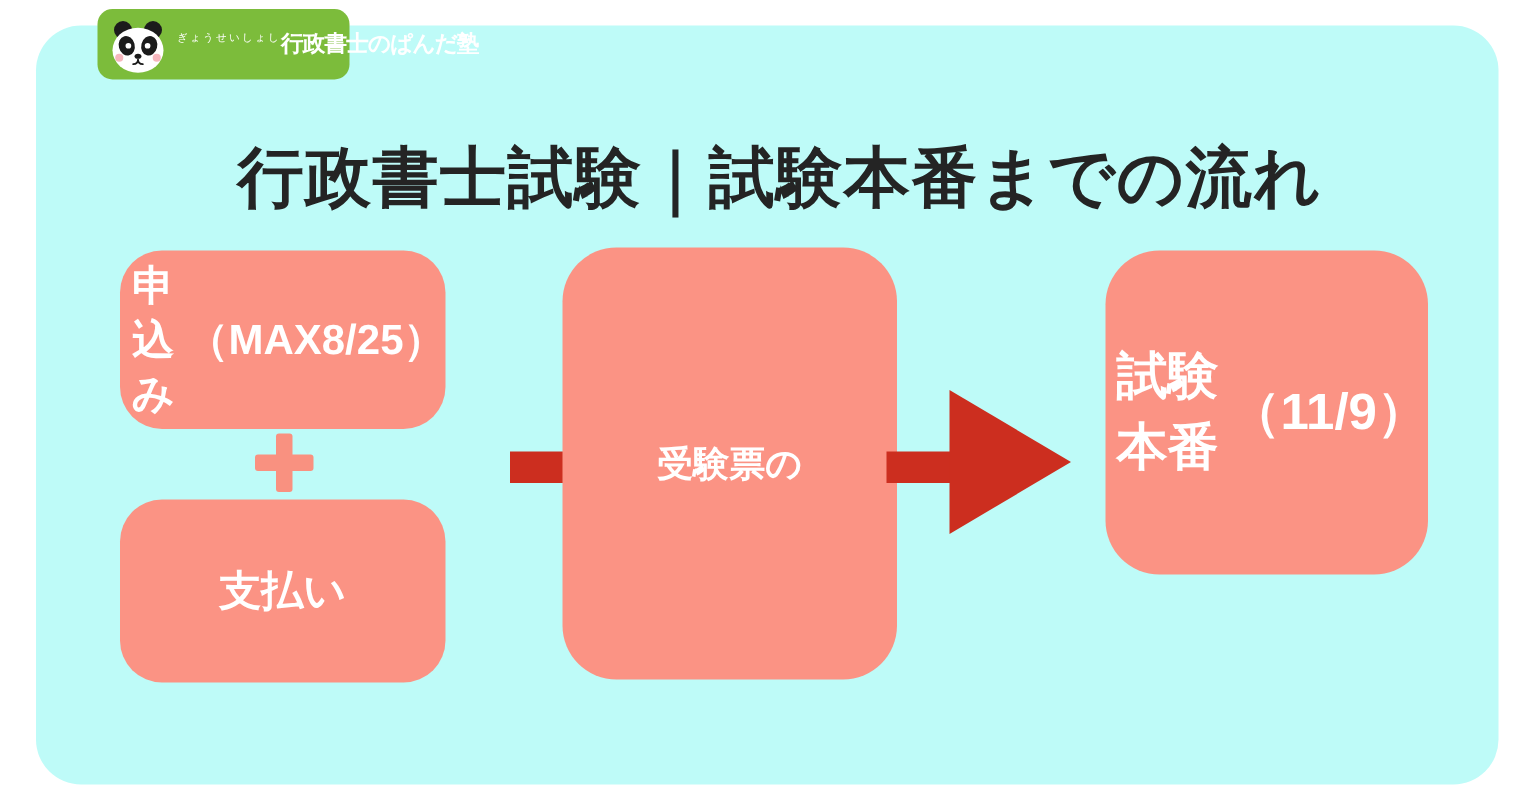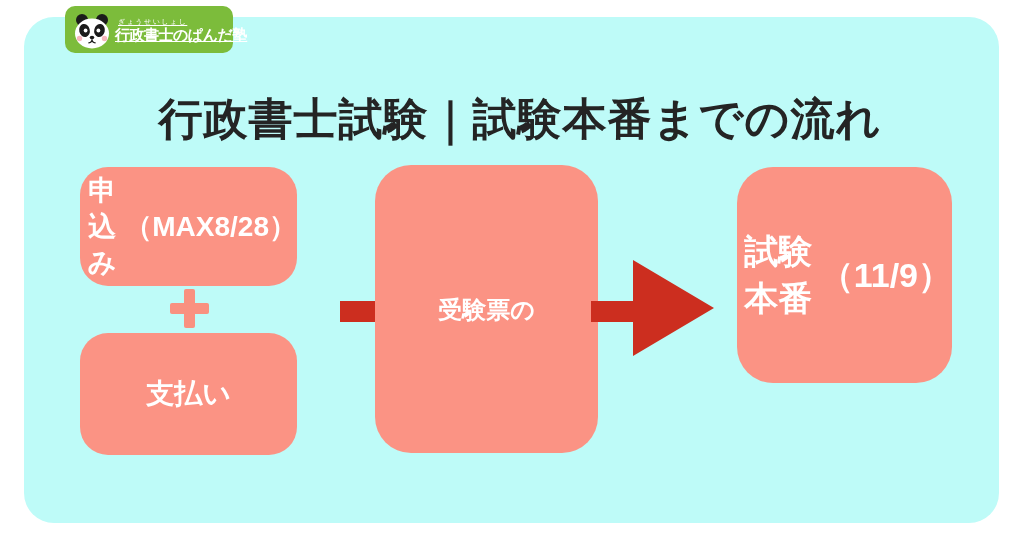--- a/index.html
+++ b/index.html
@@ -9,21 +9,21 @@
   *{margin:0;padding:0;box-sizing:border-box;}
   html,body{background:#ffffff;}
   body{font-family:"Liberation Sans","DejaVu Sans",sans-serif;}
   .stage{position:relative;width:1024px;height:536px;background:#ffffff;overflow:hidden;}
   .card{position:absolute;left:24px;top:17px;width:975px;height:506px;border-radius:30px;background:var(--cyan);}
 
   
   .badge{position:absolute;left:65px;top:6px;width:168px;height:47px;border-radius:10px;
          background:var(--green);display:flex;align-items:center;padding-left:7px;gap:3px;z-index:3;}
   .panda{width:40px;height:40px;flex:0 0 auto;margin-top:3px;}
-  .badge-text{display:flex;flex-direction:column;color:#fff;line-height:1;text-decoration:underline;}
+  .badge-text{display:flex;flex-direction:row;color:#fff;line-height:1;}
   .furigana{font-size:7px;letter-spacing:1.5px;margin:0 0 2px 3px;white-space:nowrap;}
   .badge-label{font-size:15px;font-weight:bold;letter-spacing:-0.5px;white-space:nowrap;}
 
   
   .title{position:absolute;left:30px;top:72px;width:980px;text-align:center;
          font-size:44px;line-height:48px;font-weight:bold;color:var(--ink);letter-spacing:1px;margin-top:23px;}
 
   
   .box{position:absolute;background:var(--salmon);color:var(--boxtext);font-weight:bold;
        display:flex;flex-direction:row;align-items:center;justify-content:center;text-align:center;}
@@ -68,21 +68,21 @@
     <div class="badge-text">
       <span class="furigana">ぎょうせいしょし</span>
       <span class="badge-label">行政書士のぱんだ塾</span>
     </div>
   </div>
 
   <h1 class="title">行政書士試験｜試験本番までの流れ</h1>
 
   <div class="box box-application">
     <span>申込み</span>
-    <span>（MAX8/28）</span>
+    <span>（MAX8/25）</span>
   </div>
 
   <div class="plus">
     <span class="pv"></span>
     <span class="ph"></span>
   </div>
 
   <div class="box box-payment">
     <span>支払い</span>
   </div>

